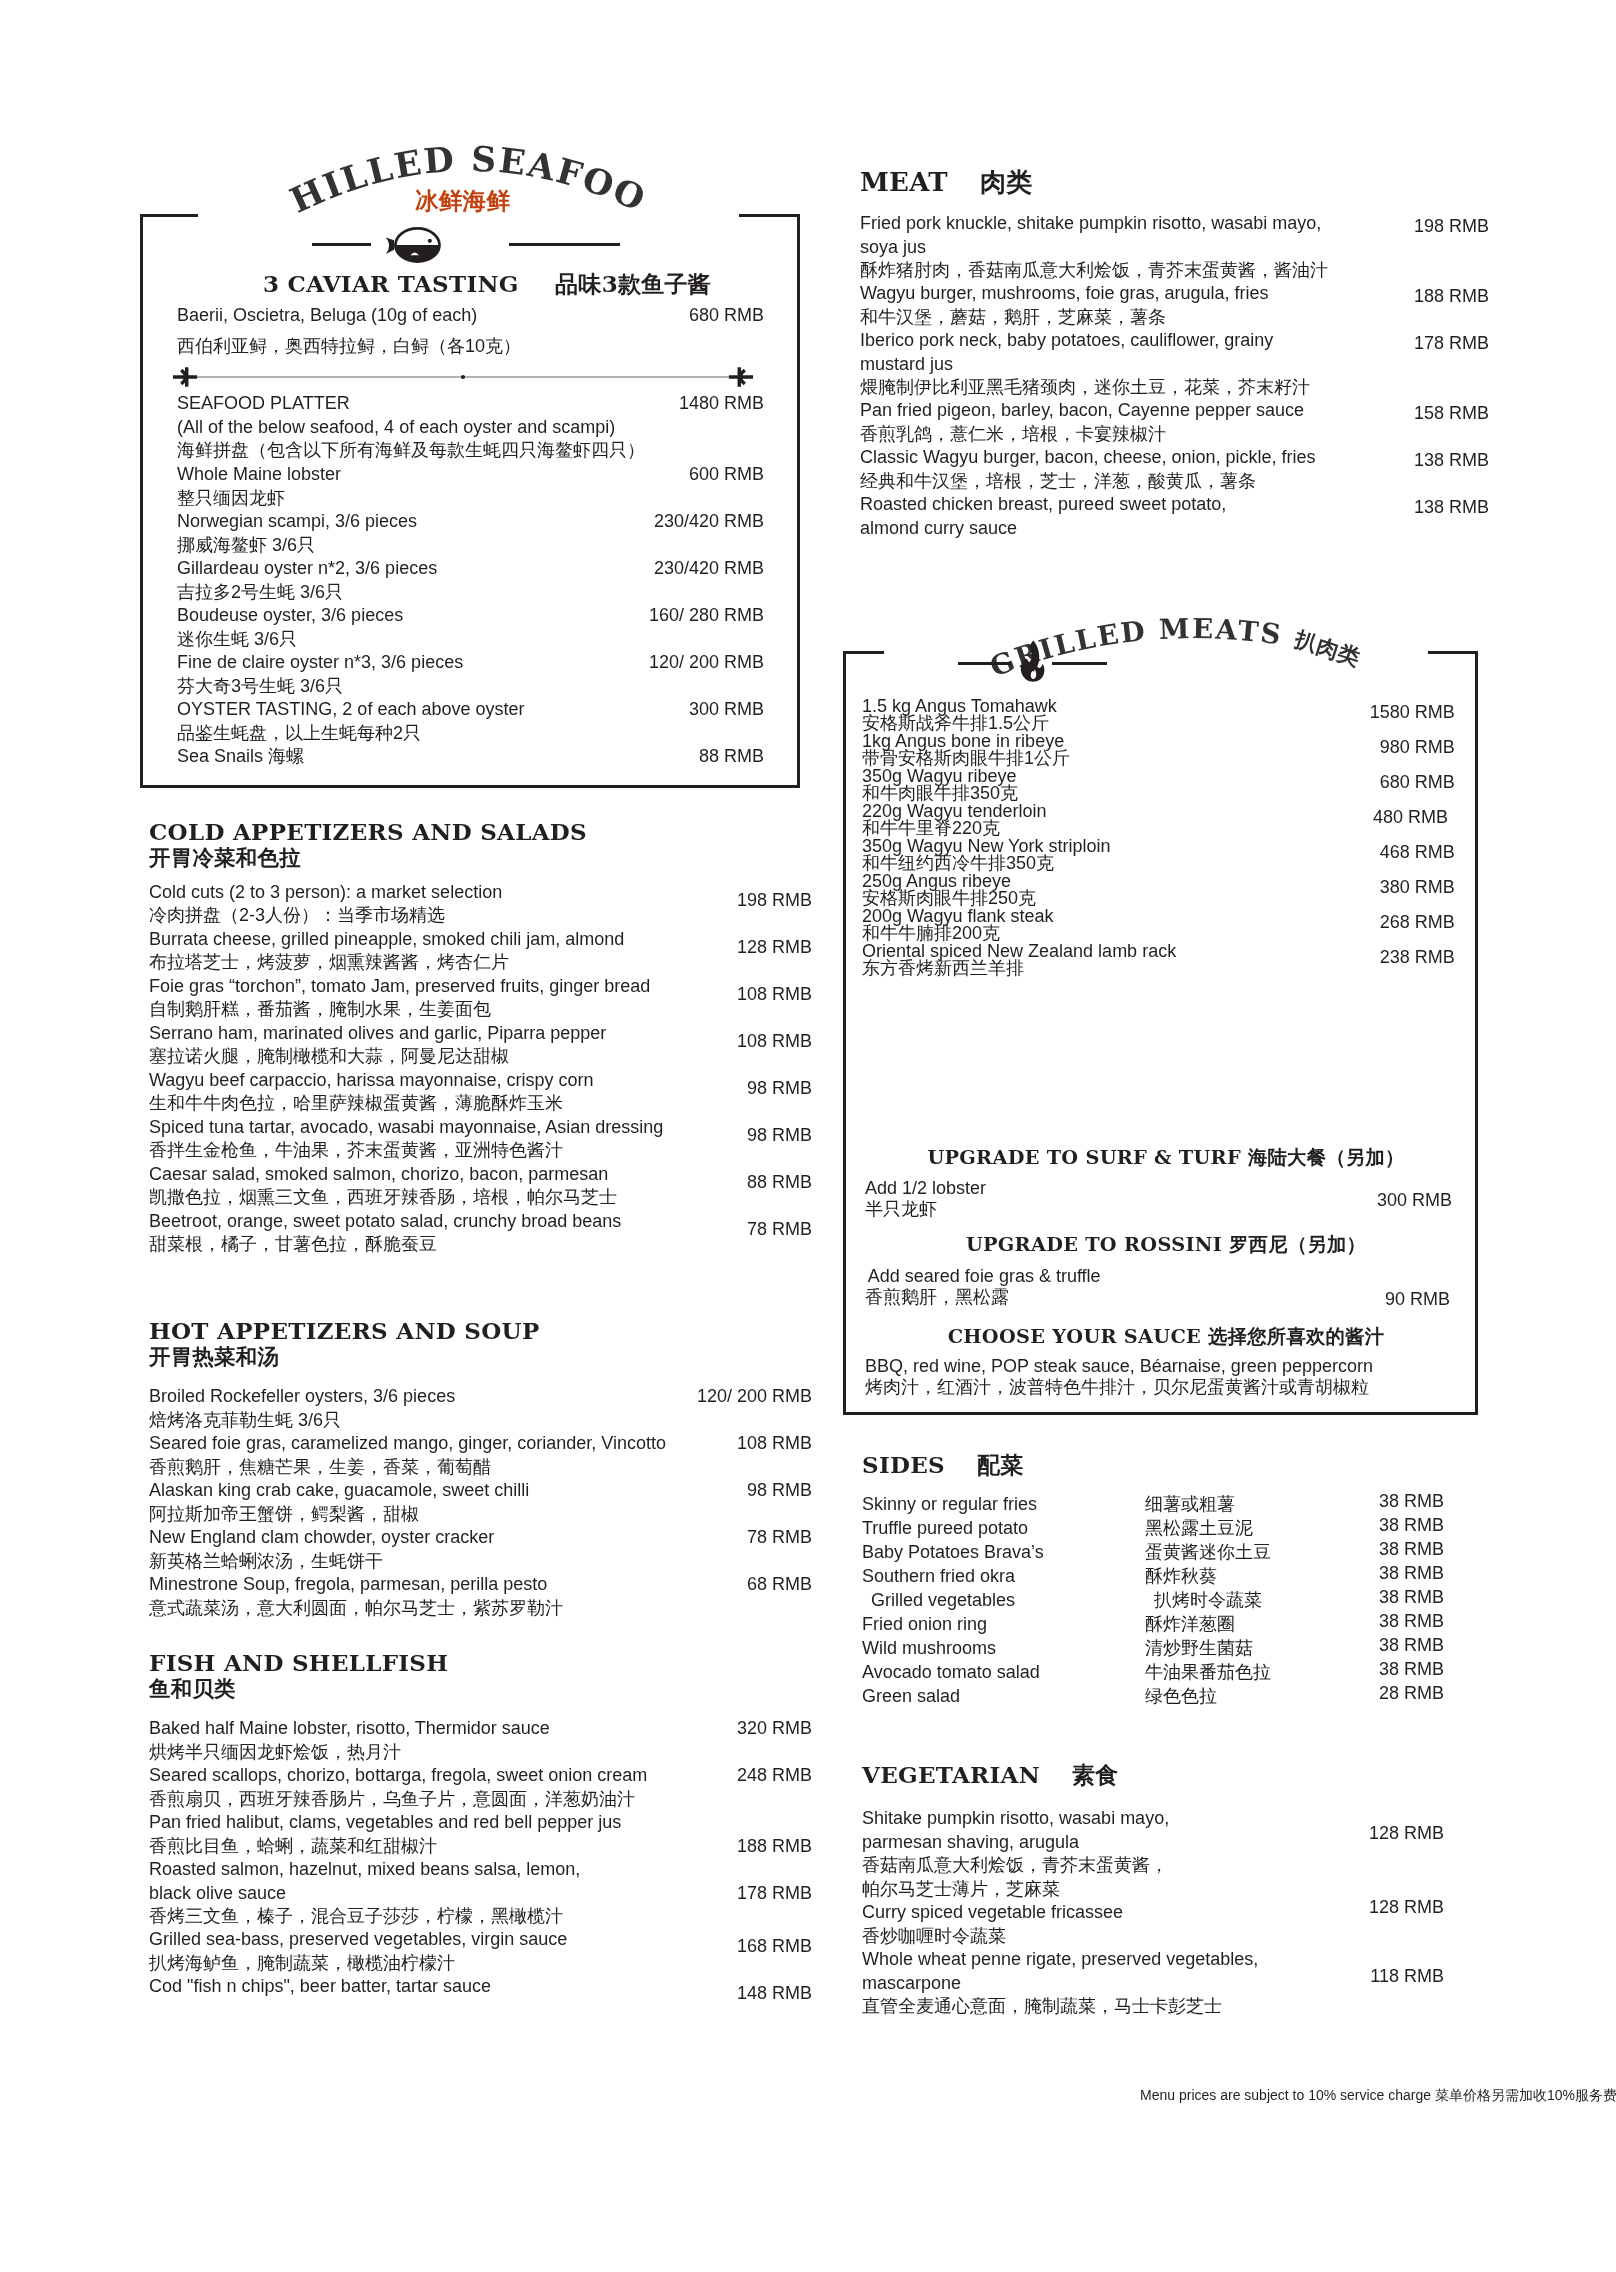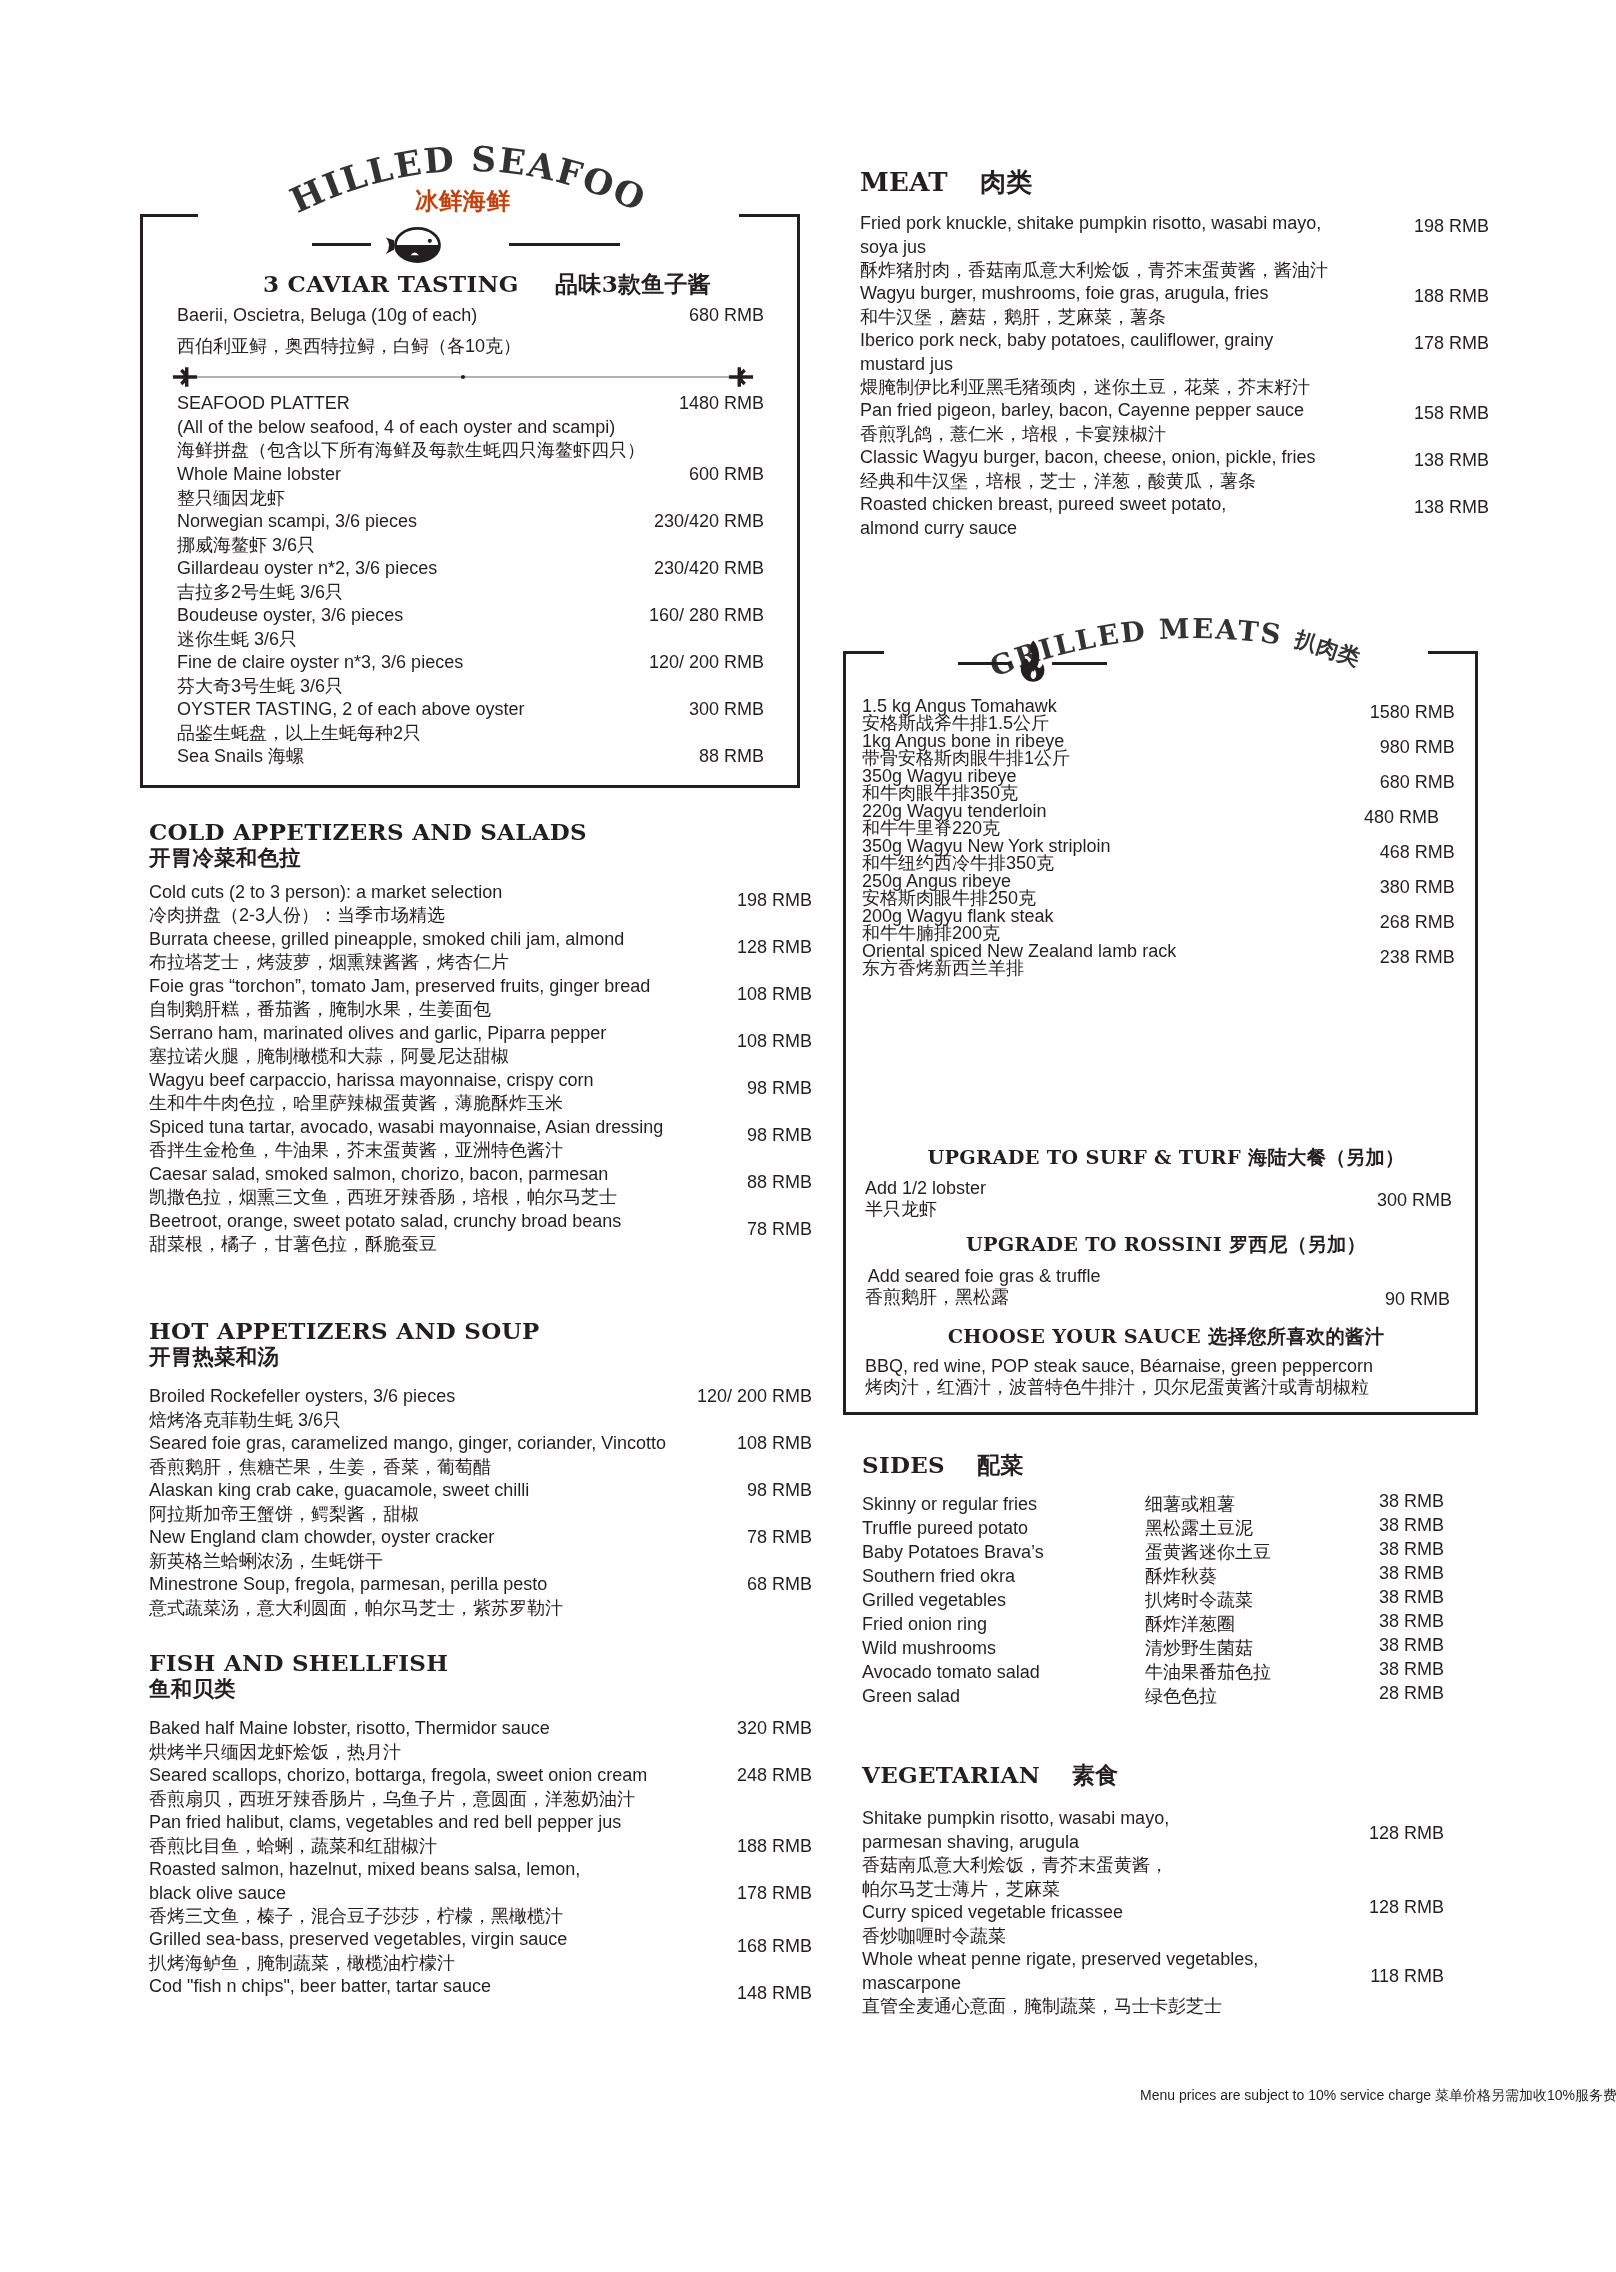--- a/index.html
+++ b/index.html
@@ -296,21 +296,21 @@
       <div class="price" style="top:2.8px;right:8.3px;">980 RMB</div>
     </div>
     <div style="position:relative;height:35px;">
       <div class="en" style="line-height:17.3px;">350g Wagyu ribeye</div>
       <div class="zh" style="line-height:17.3px;">和牛肉眼牛排350克</div>
       <div class="price" style="top:2.8px;right:8.3px;">680 RMB</div>
     </div>
     <div style="position:relative;height:35px;">
       <div class="en" style="line-height:17.3px;">220g Wagyu tenderloin</div>
       <div class="zh" style="line-height:17.3px;">和牛牛里脊220克</div>
-      <div class="price" style="top:2.8px;right:24px;">480 RMB</div>
+      <div class="price" style="top:2.8px;right:15px;">480 RMB</div>
     </div>
     <div style="position:relative;height:35px;">
       <div class="en" style="line-height:17.3px;">350g Wagyu New York striploin</div>
       <div class="zh" style="line-height:17.3px;">和牛纽约西冷牛排350克</div>
       <div class="price" style="top:2.8px;right:8.3px;">468 RMB</div>
     </div>
     <div style="position:relative;height:35px;">
       <div class="en" style="line-height:17.3px;">250g Angus ribeye</div>
       <div class="zh" style="line-height:17.3px;">安格斯肉眼牛排250克</div>
       <div class="price" style="top:2.8px;right:8.3px;">380 RMB</div>
@@ -366,21 +366,21 @@
     <div style="position:relative;height:24px;">
       <span class="en">Baby Potatoes Brava’s</span>
       <span class="zh" style="position:absolute;left:283px;">蛋黄酱迷你土豆</span>
       <span class="price" style="top:-2.8px;right:26px;">38 RMB</span>
     </div>
     <div style="position:relative;height:24px;">
       <span class="en">Southern fried okra</span>
       <span class="zh" style="position:absolute;left:283px;">酥炸秋葵</span>
       <span class="price" style="top:-2.8px;right:26px;">38 RMB</span>
     </div>
-    <div style="position:relative;height:24px;">
+    <div style="position:relative;height:24px;margin-left:9px;">
       <span class="en">Grilled vegetables</span>
       <span class="zh" style="position:absolute;left:283px;">扒烤时令蔬菜</span>
       <span class="price" style="top:-2.8px;right:26px;">38 RMB</span>
     </div>
     <div style="position:relative;height:24px;">
       <span class="en">Fried onion ring</span>
       <span class="zh" style="position:absolute;left:283px;">酥炸洋葱圈</span>
       <span class="price" style="top:-2.8px;right:26px;">38 RMB</span>
     </div>
     <div style="position:relative;height:24px;">

